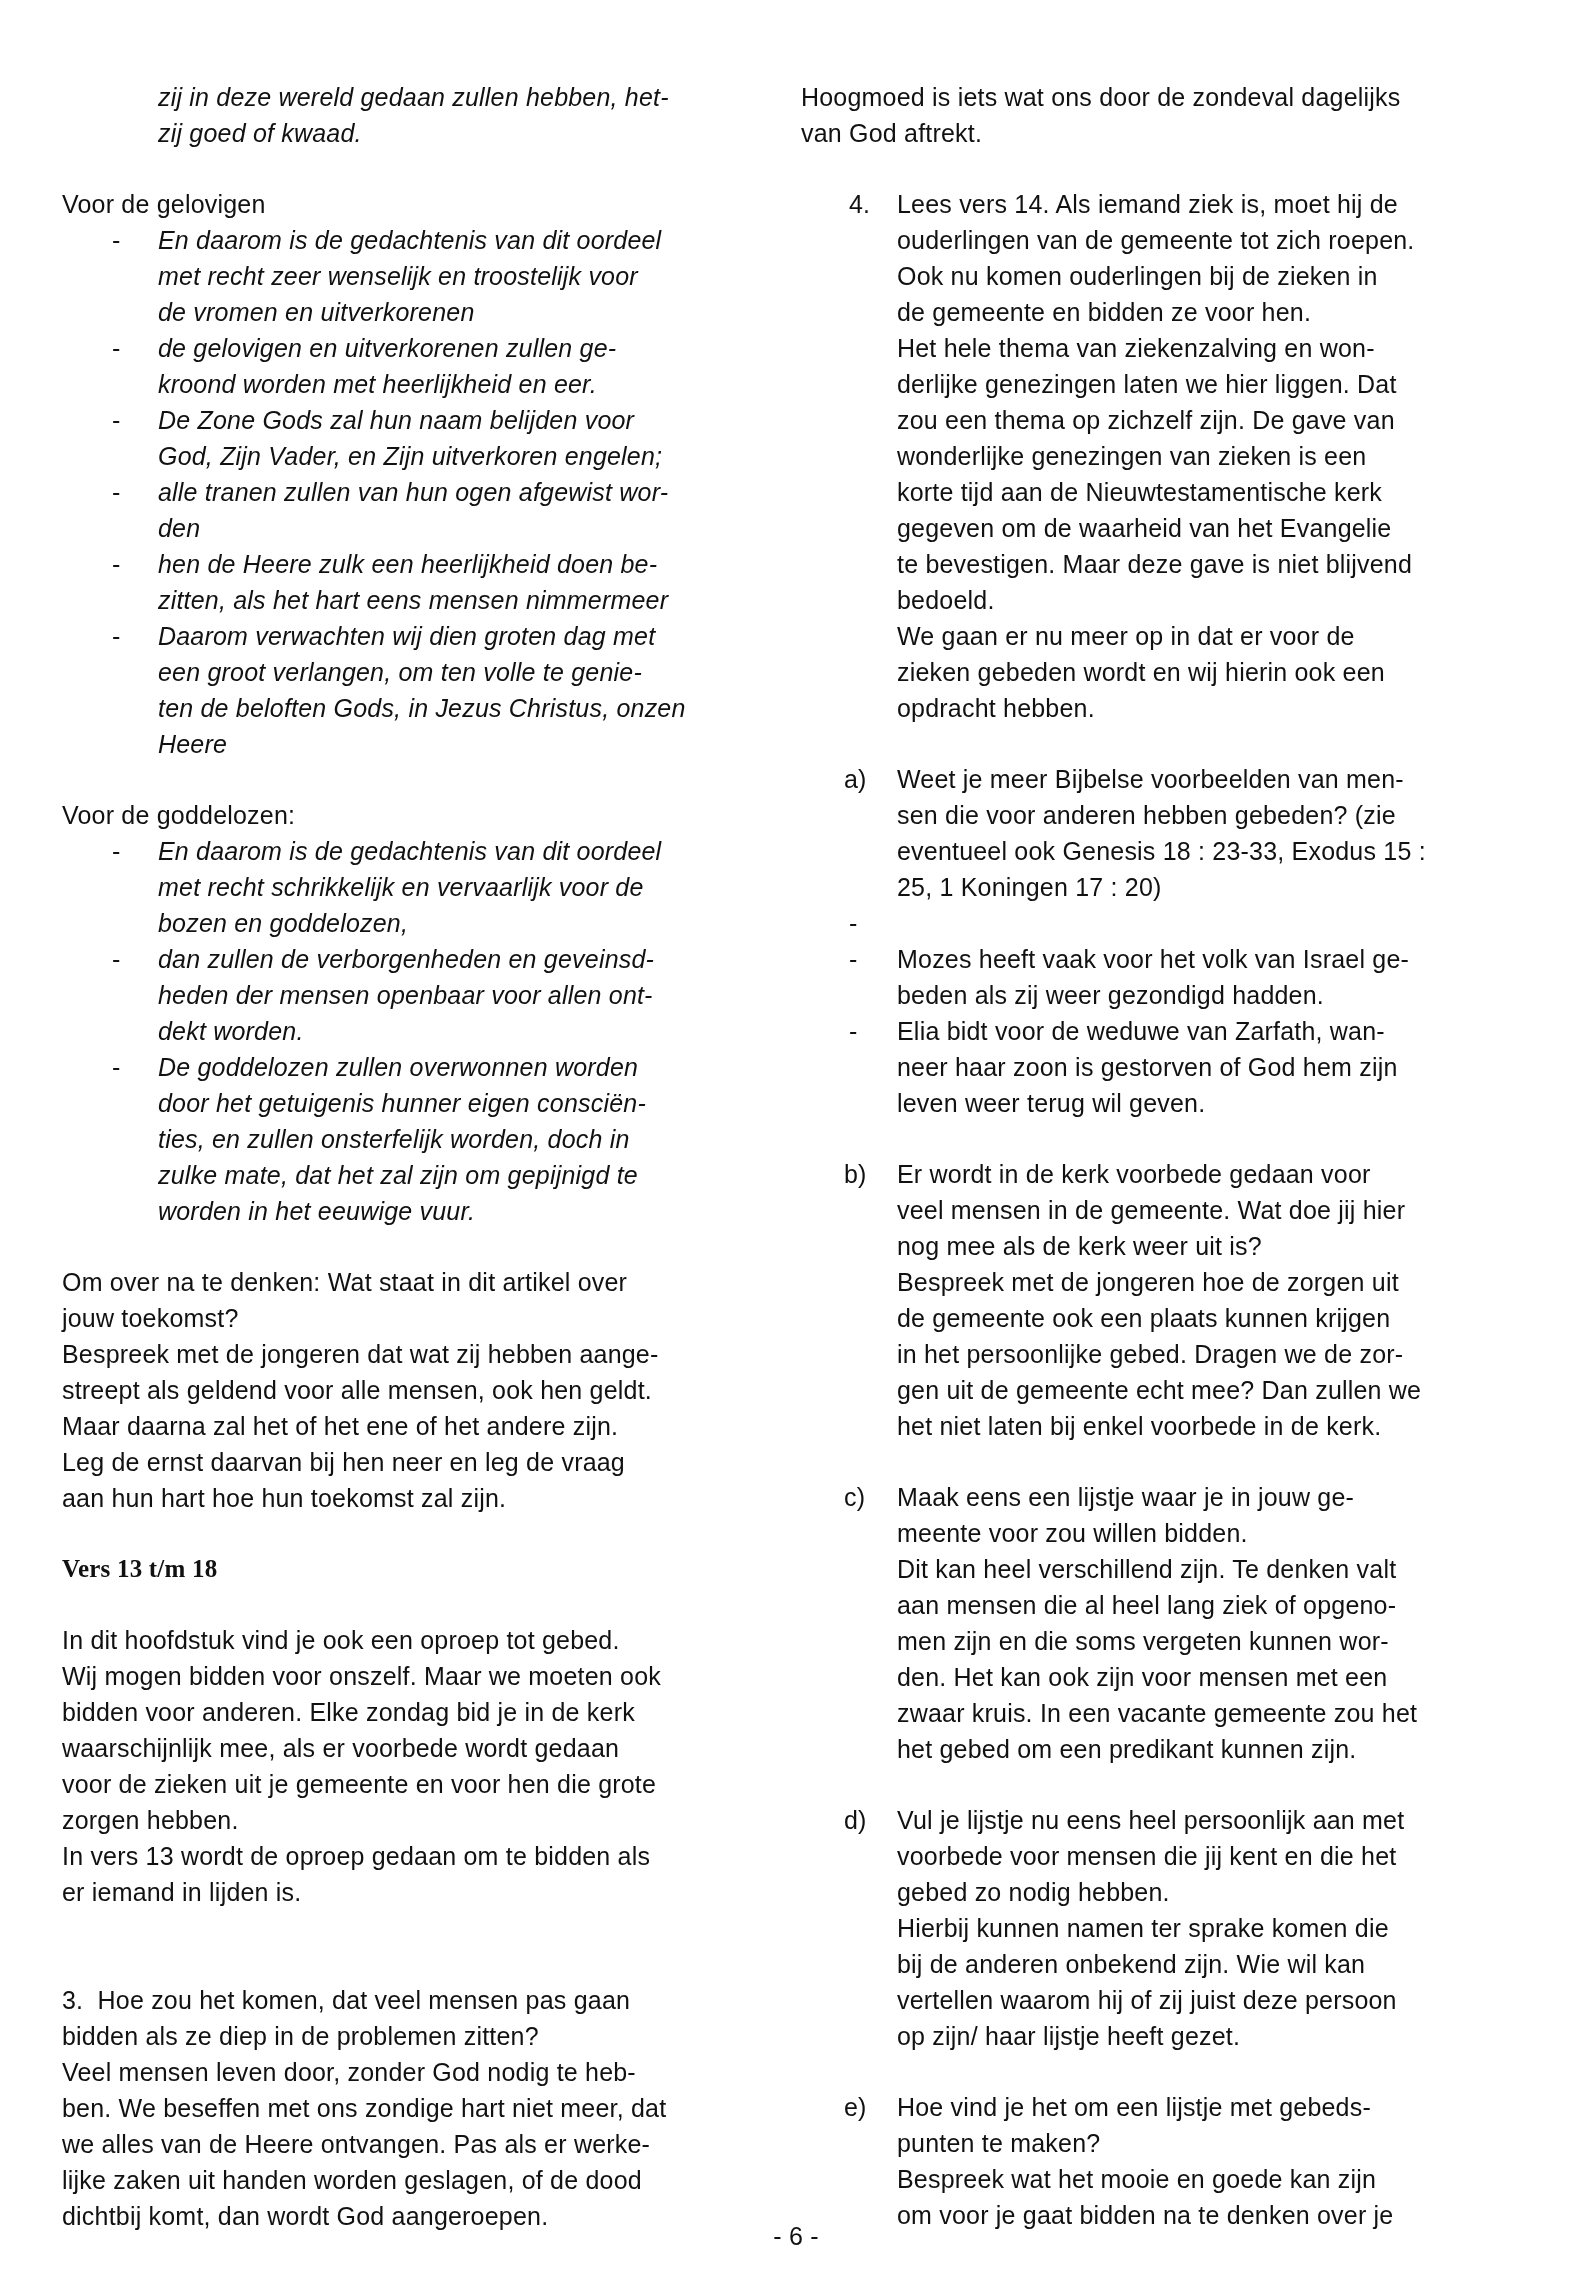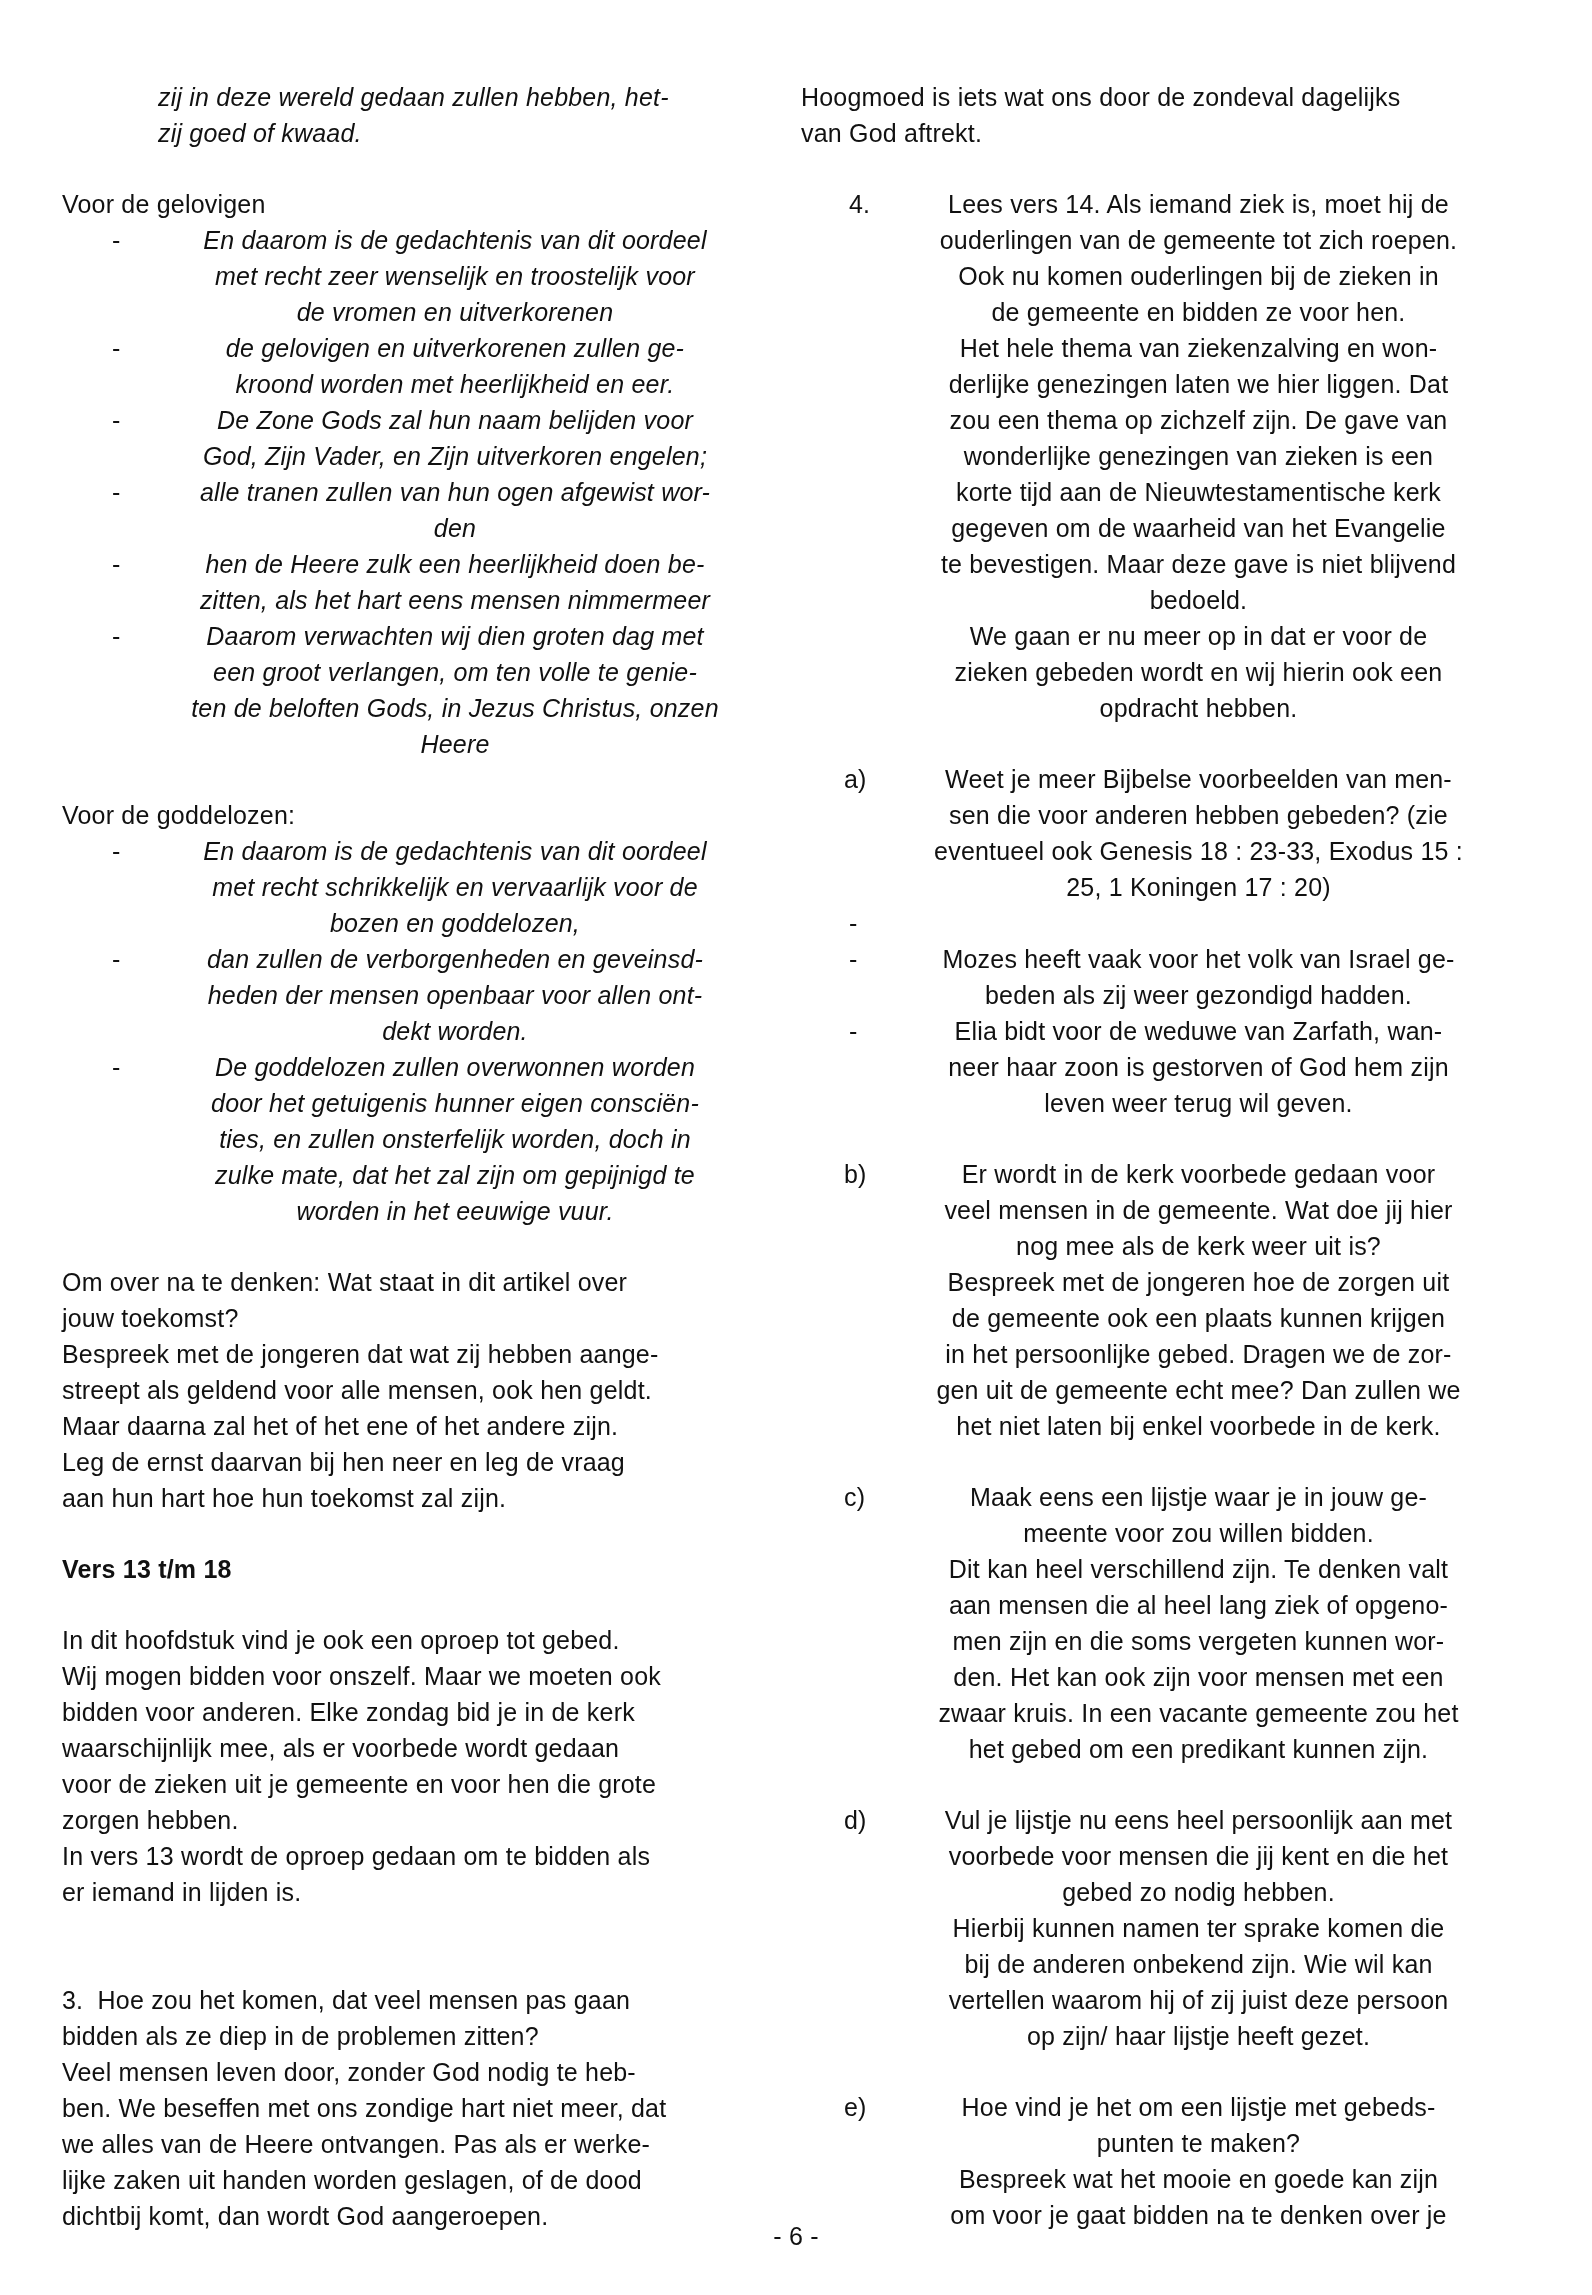--- a/index.html
+++ b/index.html
@@ -9,23 +9,23 @@
   .page { position: absolute; left: 0; top: 0; width: 1592px; height: 2003px; }
   .col { position: absolute; top: 79px; font-size: 25px; line-height: 36px; }
   .col-left { left: 62px; width: 690px; }
   .col-right { left: 781px; width: 699px; margin-left: 20px; }
   .txt { font-family: "Liberation Sans Narrow", "Liberation Sans", sans-serif; font-stretch: condensed; letter-spacing: 0.2px; }
   p { margin: 0; }
   .gap { height: 35px; }
   .ital { font-style: italic; }
   .row { display: flex; }
   .dash { width: 96px; flex: 0 0 96px; padding-left: 50px; box-sizing: border-box; }
-  .body { flex: 1; text-align: center; }
+  .body { flex: 1; }
   .indent-ital { padding-left: 96px; font-style: italic; }
-  .bold { font-weight: bold; }
+  .bold { font-weight: bold; font-family: Liberation Serif, serif; }
   .mark { width: 96px; flex: 0 0 96px; box-sizing: border-box; }
   .mark.num { padding-left: 48px; }
   .mark.let { padding-left: 43px; }
   .mark.dsh { padding-left: 48px; }
   .pagenum { position: absolute; top: 2222px; left: 0; width: 1592px; text-align: center; font-size: 25px; }
 </style>
 </head>
 <body>
 
 <div class="page">

